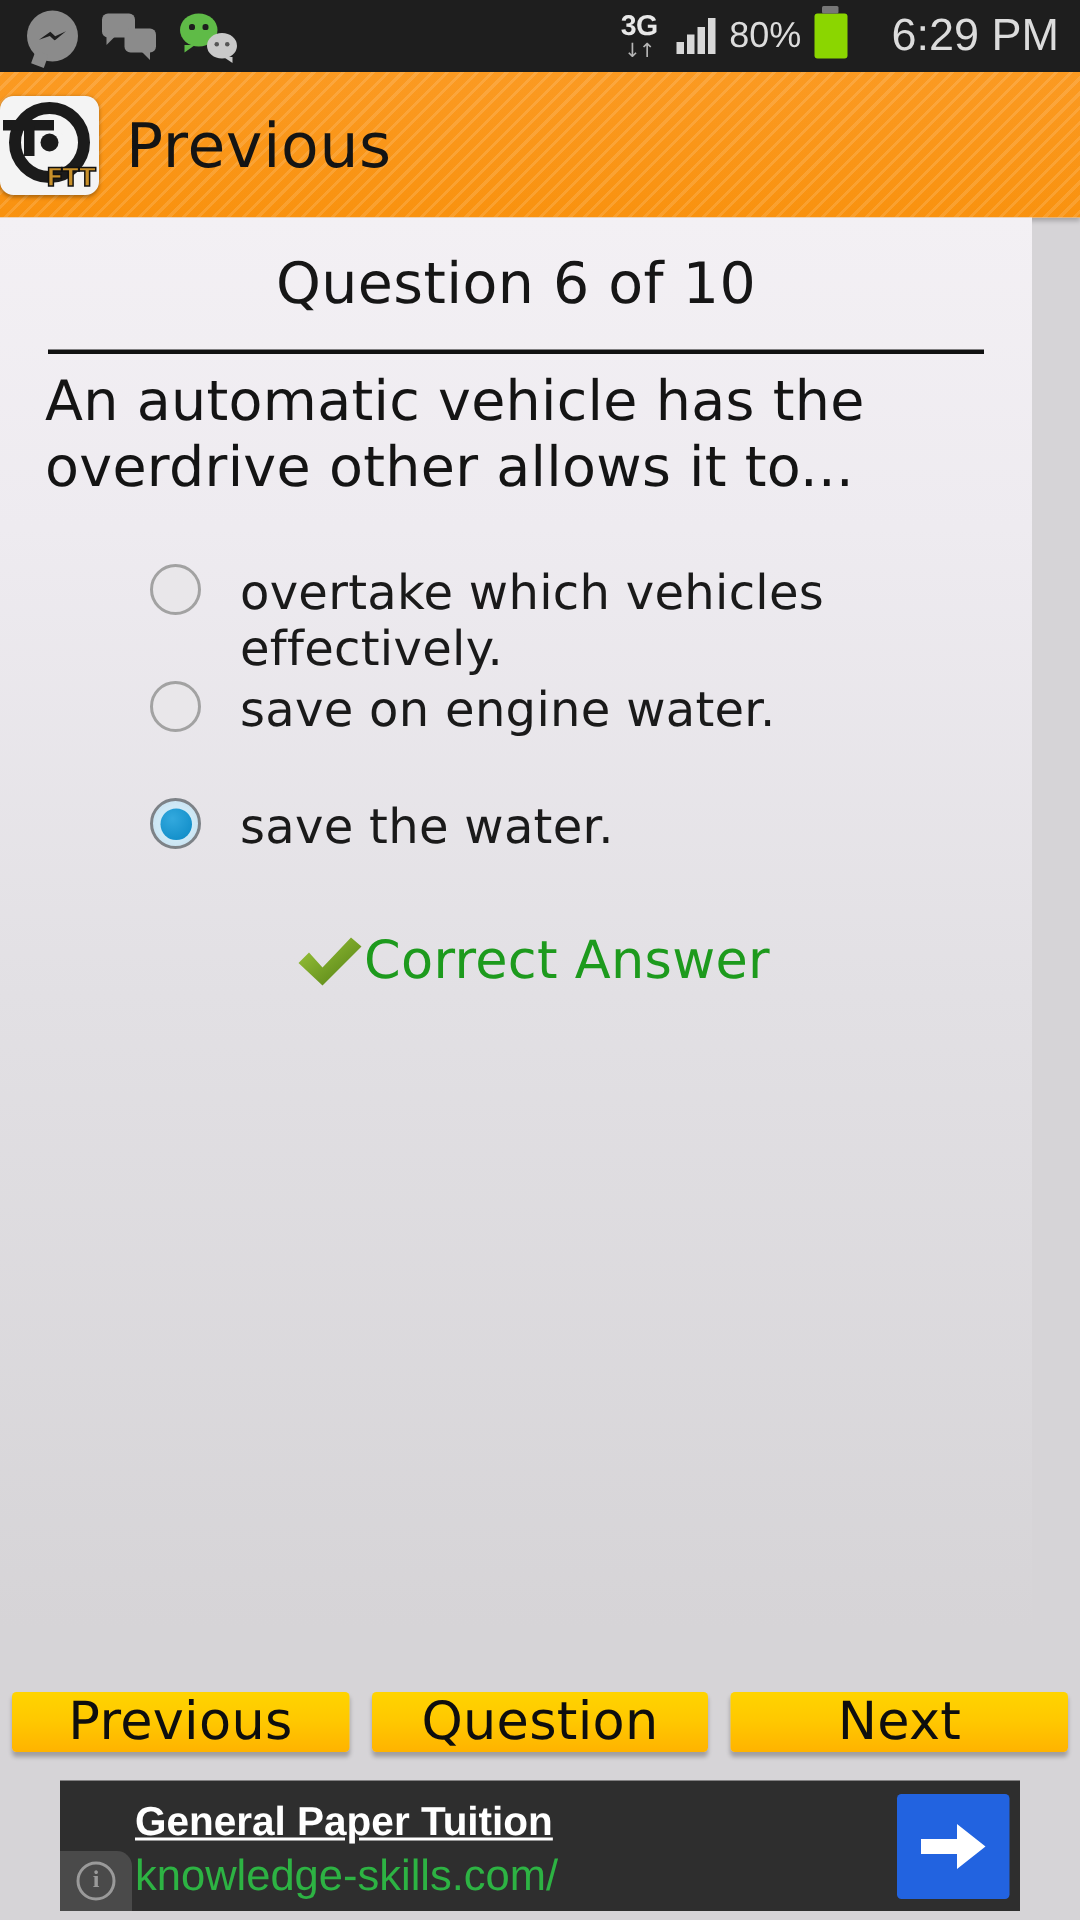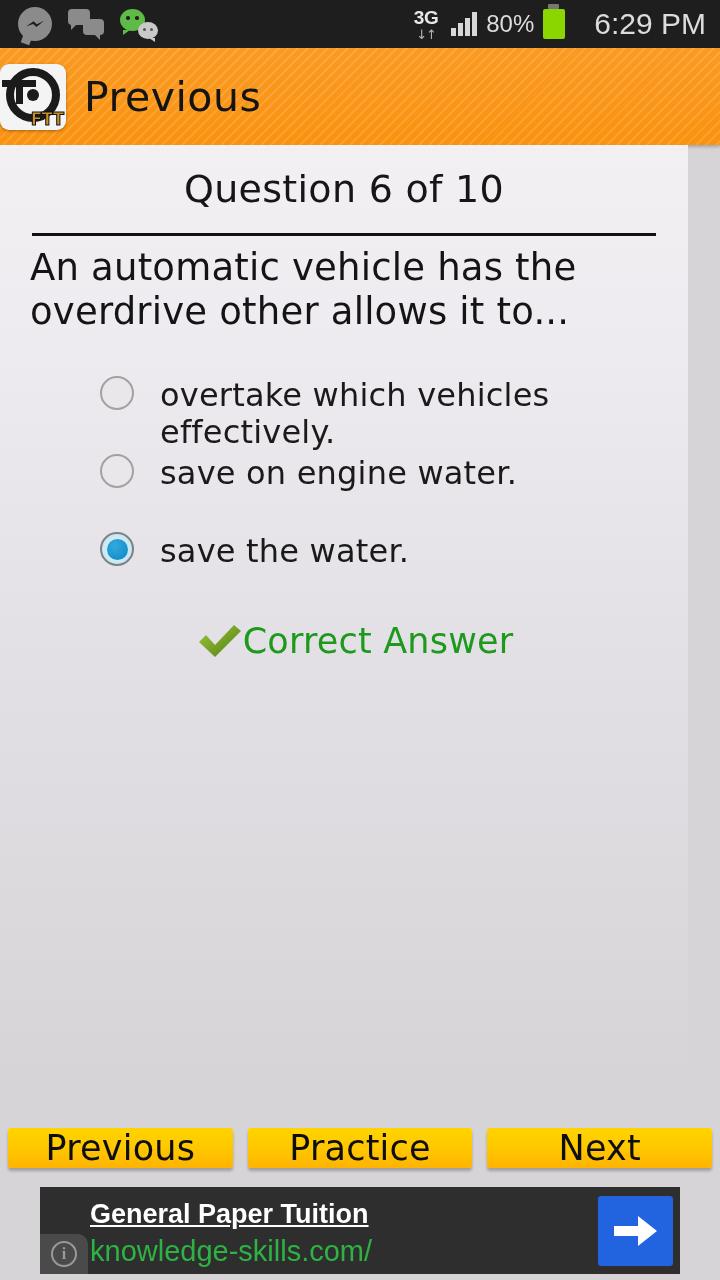--- a/index.html
+++ b/index.html
@@ -271,21 +271,21 @@
         <path d="M2 19 L9 12 L18 22 L37 2 L44 8 L18 34 Z" fill="url(#chk)"></path>
       </svg>
       <span class="ctext">Correct Answer</span>
     </div>
 
   </div>
 </div>
 
 <div class="navbar">
   <button class="btn">Previous</button>
-  <button class="btn">Practice</button>
+  <button class="btn">Question</button>
   <button class="btn">Next</button>
 </div>
 
 <div class="ad">
   <div class="headline">General Paper Tuition</div>
   <div class="url">knowledge-skills.com/</div>
   <div class="info">
     <span class="ring">i</span>
   </div>
   <div class="cta">

